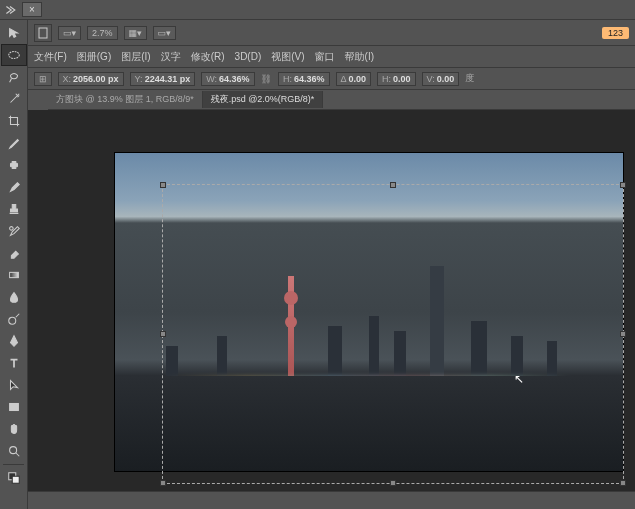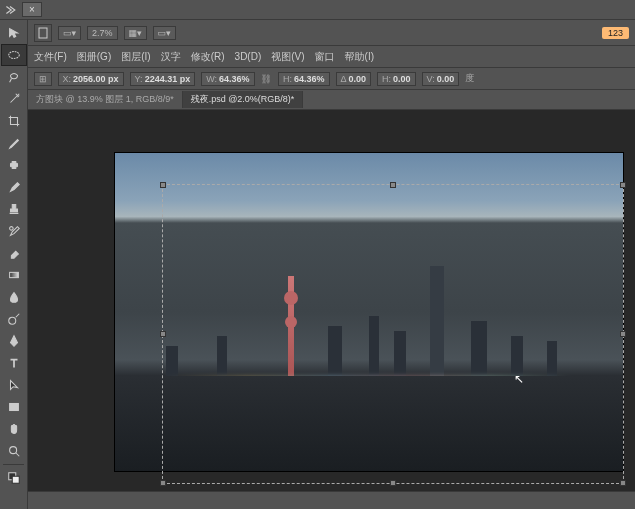--- a/index.html
+++ b/index.html
@@ -27,21 +27,21 @@
 .option-bar .dd { padding: 1px 4px; border: 1px solid #3a3a3a; background: #5a5a5a; font-size: 9px; }
 .option-bar .badge { margin-left: auto; background: #fdba74; padding: 1px 6px; border-radius: 2px; font-size: 9px; color: #222; }
 
 .menu-bar { height: 22px; background: #535353; border-bottom: 1px solid #3a3a3a; display: flex; align-items: center; padding: 0 6px; gap: 10px; font-size: 10px; color: #ccc; }
 .menu-item { cursor: pointer; }
 
 .infobar { height: 22px; background: #535353; border-bottom: 1px solid #3a3a3a; display: flex; align-items: center; padding: 0 6px; gap: 6px; font-size: 9px; color: #aaa; }
 .infobar .pill { padding: 1px 4px; border: 1px solid #3a3a3a; background: #5a5a5a; display: flex; align-items: center; gap: 2px; }
 .infobar .pill .val { color: #ddd; font-weight: bold; }
 
-.doc-tabs { height: 20px; background: #535353; border-bottom: 1px solid #3a3a3a; display: flex; align-items: center; font-size: 9px; color: #aaa; }
+.doc-tabs { height: 20px; background: #535353; border-bottom: 1px solid #3a3a3a; display: flex; align-items: center; font-size: 9px; color: #aaa; margin-left: 20px; }
 .doc-tab { padding: 2px 8px; border-right: 1px solid #3a3a3a; cursor: pointer; }
 .doc-tab.active { background: #404040; color: #ddd; }
 
 .canvas-area { flex: 1; background: #282828; position: relative; overflow: hidden; }
 .canvas-image { position: absolute; left: 86px; top: 42px; width: 510px; height: 320px; background: linear-gradient(to bottom, #6b8aa8 0%, #8aa3b8 15%, #a8b5bb 20%, #454d52 22%, #3d4449 50%, #4a5258 65%, #2a2e33 70%, #1f2428 100%); border: 1px solid #000; }
 .skyline { position: absolute; bottom: 30%; left: 0; right: 0; height: 70px; }
 .bldg { position: absolute; bottom: 0; background: #2a3038; }
 .tower { position: absolute; bottom: 0; left: 34%; width: 6px; height: 100px; background: linear-gradient(#c77, #a55); }
 .tower::before { content: ""; position: absolute; top: 15px; left: -4px; width: 14px; height: 14px; border-radius: 50%; background: #b66; }
 .tower::after { content: ""; position: absolute; top: 40px; left: -3px; width: 12px; height: 12px; border-radius: 50%; background: #b66; }

